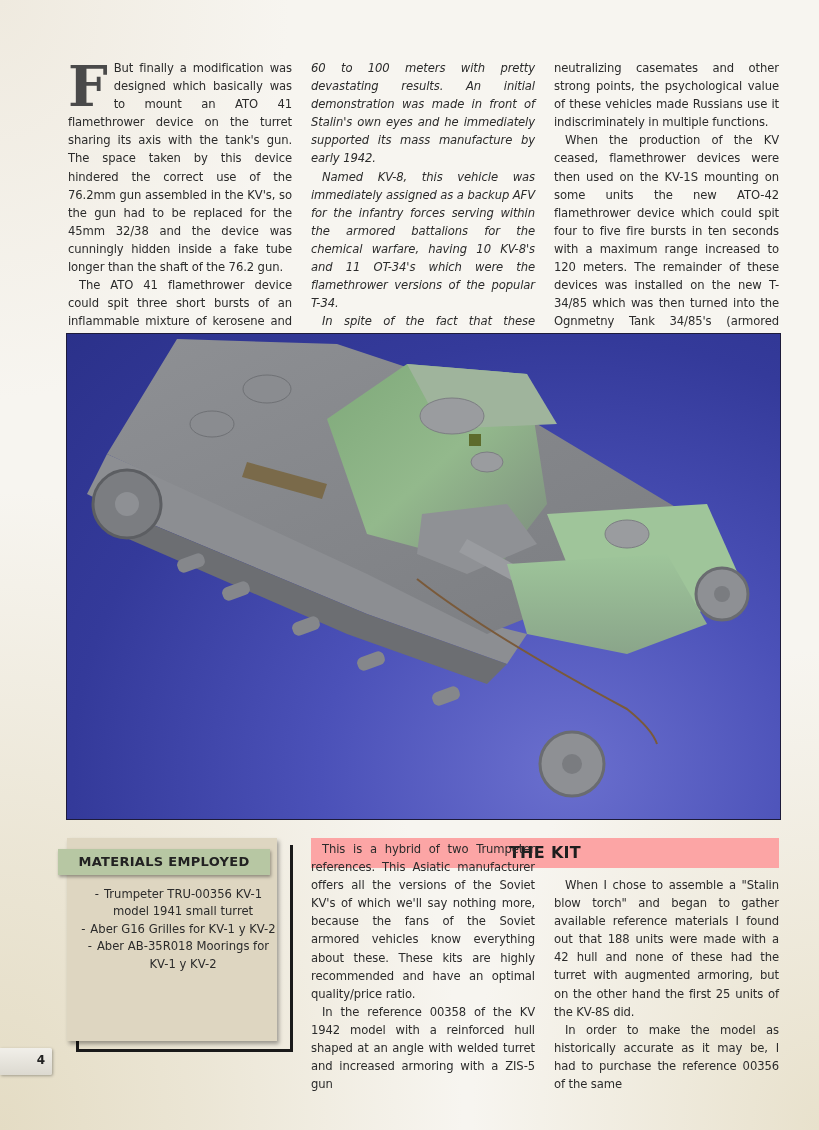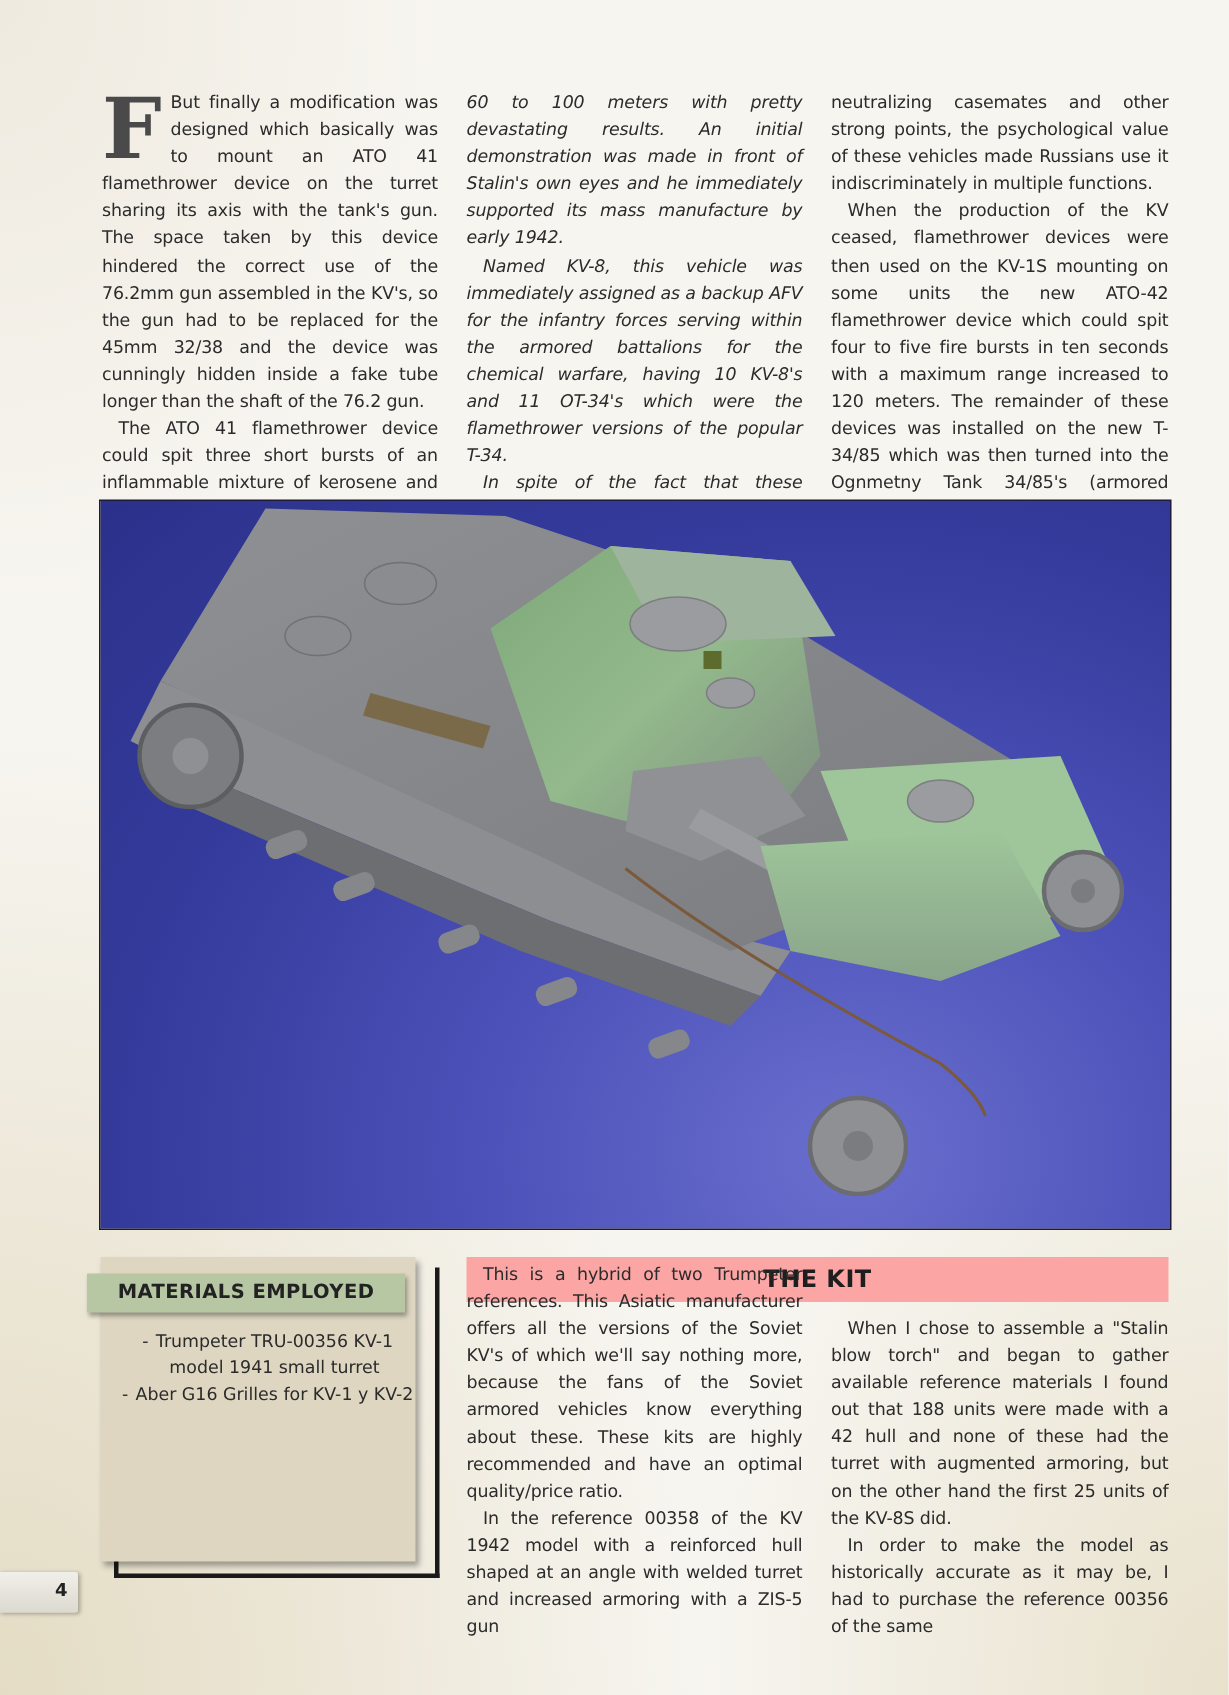--- a/index.html
+++ b/index.html
@@ -185,20 +185,21 @@
     <path d="M 350 245 Q 420 300 560 375 Q 585 395 590 410" stroke="#7a5a3a" stroke-width="2" fill="none"></path>
   </svg>
 </div>
 
 <div class="materials-frame"></div>
 <div class="materials-box"></div>
 <div class="materials-header">MATERIALS EMPLOYED</div>
 <ul class="materials-list">
   <li>Trumpeter TRU-00356 KV-1 model 1941 small turret</li>
   <li>Aber G16 Grilles for KV-1 y KV-2</li>
+  <li>Aber AB-35R018 Moorings for KV-1 y KV-2</li>
 </ul>
 
 <div class="kit-header">THE KIT</div>
 
 <div class="col" id="col4">
   <p>This is a hybrid of two Trumpeter references. This Asiatic manufacturer offers all the versions of the Soviet KV's of which we'll say nothing more, because the fans of the Soviet armored vehicles know everything about these. These kits are highly recommended and have an optimal quality/price ratio.</p>
   <p>In the reference 00358 of the KV 1942 model with a reinforced hull shaped at an angle with welded turret and increased armoring with a ZIS-5 gun</p>
 </div>
 
 <div class="col" id="col5">

